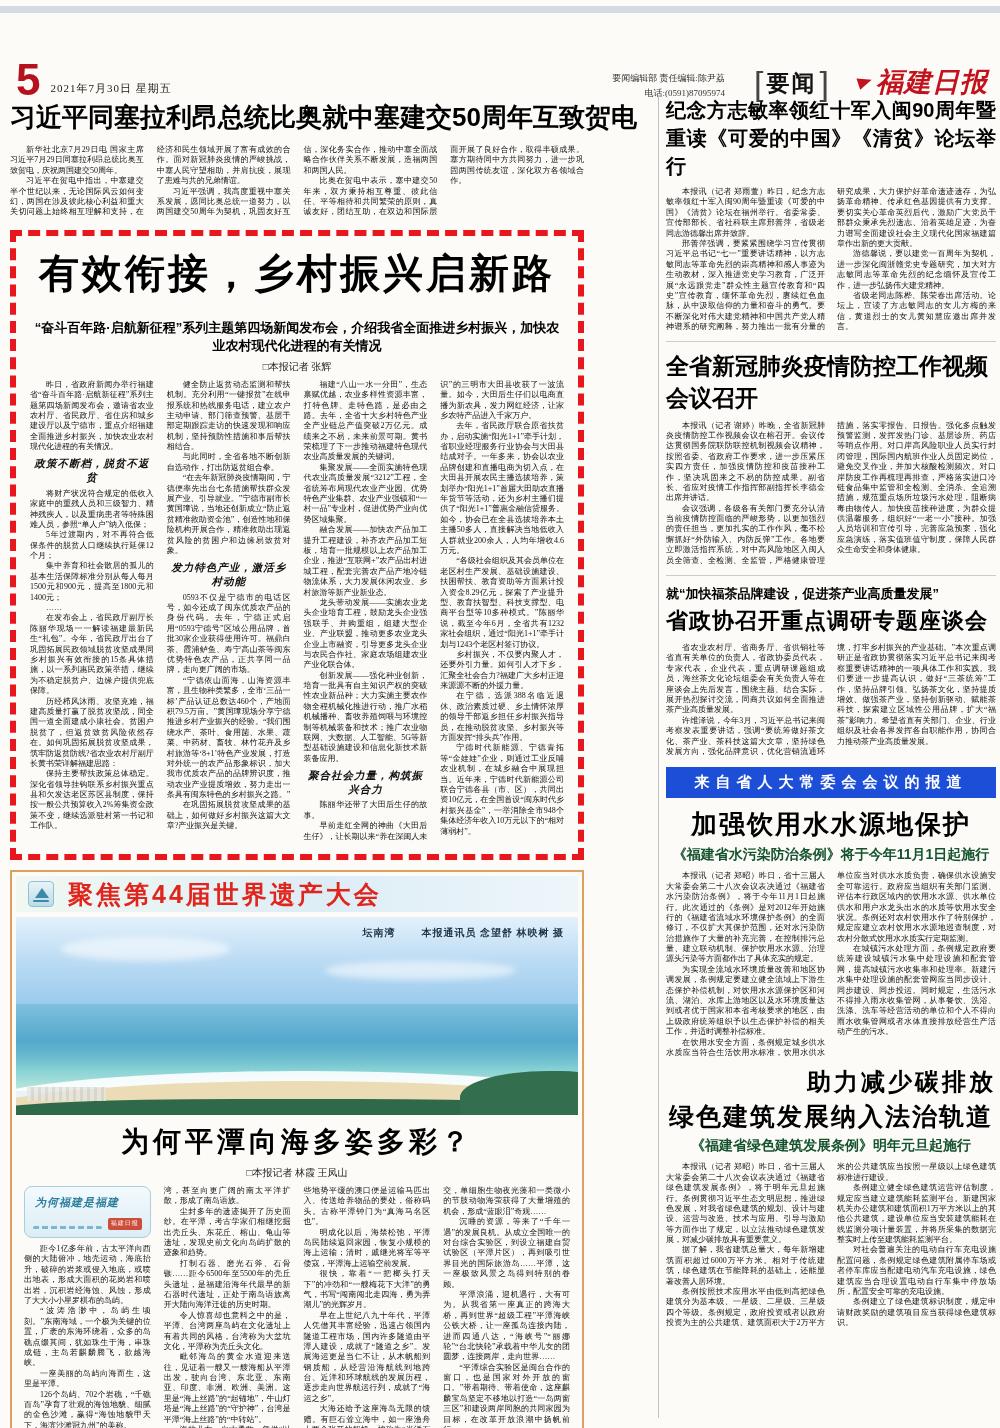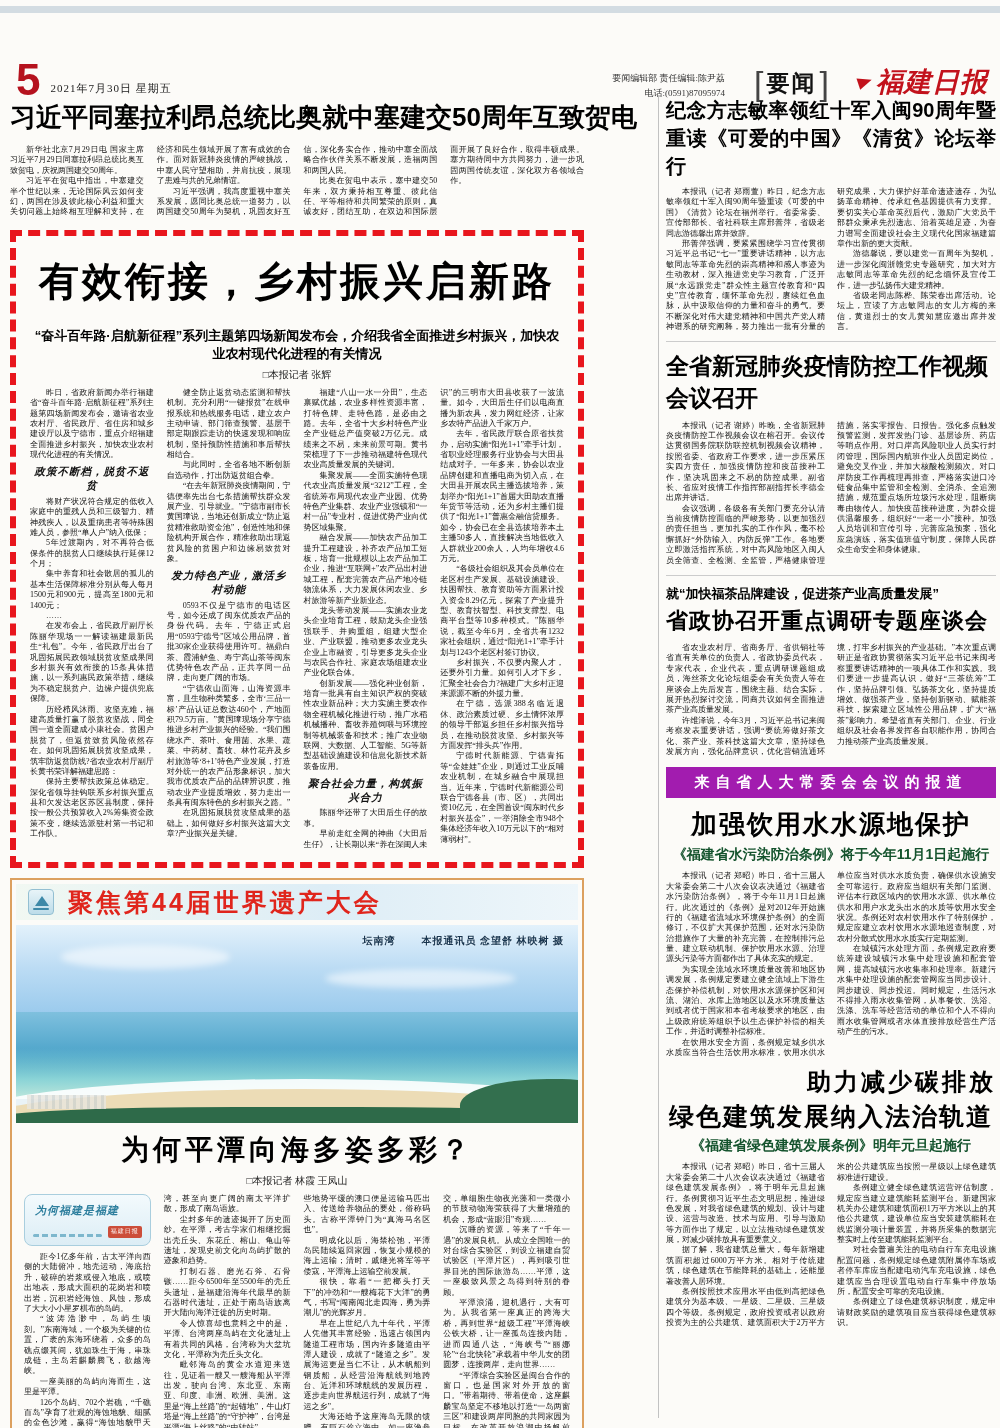--- a/index.html
+++ b/index.html
@@ -31,21 +31,21 @@
   .cols-4 { column-count:4; column-gap:13px; }
   .cols-2 { column-count:2; column-gap:12px; }
   .col-subhead { text-indent:0 !important; text-align:center; font-family:"Liberation Sans",sans-serif; font-weight:bold; font-style:italic; font-size:10.5px; margin:5px 0 4px !important; letter-spacing:1px; }
   .byline { text-align:center; font-size:10px; color:#222; margin:5px 0 6px; }
 
   
   .left-col { position:absolute; left:10px; top:96px; width:574px; }
   .xi-headline { font-family:"Liberation Sans",sans-serif; font-weight:900; font-size:26px; white-space:nowrap; text-align:center; letter-spacing:0; color:#000; margin:4px 0 10px; }
 
   .dashed-box { margin-top:12px; border:6px dashed #e8161d; padding:10px 14px 12px; }
-  .rural-headline { font-family:"Liberation Sans",sans-serif; font-weight:900; font-size:40px; text-align:center; letter-spacing:3px; color:#000;margin-top:8px; }
+  .rural-headline { font-family:"Liberation Sans",sans-serif; font-weight:900; font-size:40px; text-align:center; letter-spacing:3px; color:#000; }
   .rural-subhead { font-family:"Liberation Sans",sans-serif; text-align:center; font-weight:bold; font-size:13px; margin-top:18px; color:#000; }
 
   
   .heritage { margin-top:10px; border:2px solid #ddא; border:2px solid #dca05f; padding:4px; }
   .heritage-banner { position:relative; height:36px; background:linear-gradient(90deg,#f1f8f2,#ddedf6 55%,#eef6fa); display:flex; align-items:center; padding-left:52px; }
   .heritage-logo { position:absolute; left:12px; top:5px; width:26px; height:26px; border-radius:4px; background:linear-gradient(180deg,#e8f4f8,#bcdce9); border:1px solid #93bfd2; }
   .heritage-logo::before { content:""; position:absolute; left:6px; top:6px; width:0; height:0; border-left:7px solid transparent; border-right:7px solid transparent; border-bottom:10px solid #3d89a8; }
   .heritage-logo::after { content:""; position:absolute; left:4px; bottom:4px; width:16px; height:2px; background:#3d89a8; border-radius:2px; }
   .heritage-title { font-family:"Liberation Sans",sans-serif; font-weight:900; font-size:25px; color:#e0251c; letter-spacing:3px; }
 
@@ -70,21 +70,21 @@
   .series-logo .wave { position:absolute; left:8px; bottom:8px; width:55%; height:3px; background:repeating-linear-gradient(90deg,#7db7cd 0 6px,transparent 6px 9px); border-radius:2px; }
 
   
   .right-col { position:absolute; left:666px; top:96px; width:330px; }
   .r-headline { font-family:"Liberation Sans",sans-serif; font-weight:900; color:#000; }
   .memorial-headline { font-size:20px; line-height:1.4; text-align:justify; text-align-last:justify; margin-bottom:7px; }
   .covid-headline { font-size:23px; line-height:1.35; text-align:left; margin-bottom:7px; }
   .kicker { font-family:"Liberation Sans",sans-serif; font-weight:bold; font-size:13px; margin-bottom:3px; color:#000; }
   .cppcc-headline { font-size:22px; letter-spacing:1px; margin-bottom:7px; }
   .r-rule { height:1px; background:#cccccc; margin:9px 0; }
-  .npc-banner { background:#a21caf; color:#fff; text-align:center; font-family:"Liberation Sans",sans-serif; font-weight:bold; font-size:15px; letter-spacing:6px; padding:6px 8px; margin:10px 0 9px; }
+  .npc-banner { background:#1d4ed8; color:#fff; text-align:center; font-family:"Liberation Sans",sans-serif; font-weight:bold; font-size:15px; letter-spacing:6px; padding:6px 8px; margin:10px 0 9px; }
   .water-headline { font-size:26px; text-align:center; letter-spacing:2px; margin-bottom:4px; }
   .sub-deck { font-family:"Liberation Sans",sans-serif; font-weight:bold; font-size:14px; text-align:center; margin-bottom:7px; color:#14532d; }
   .green-kicker { font-size:24px; text-align:right; letter-spacing:3px; margin-bottom:2px; }
   .green-headline { font-size:25px; text-align:center; letter-spacing:2px; margin-bottom:4px; }
 </style>
 </head>
 <body>
 
 <div class="page">
   <div class="top-strip"></div>

